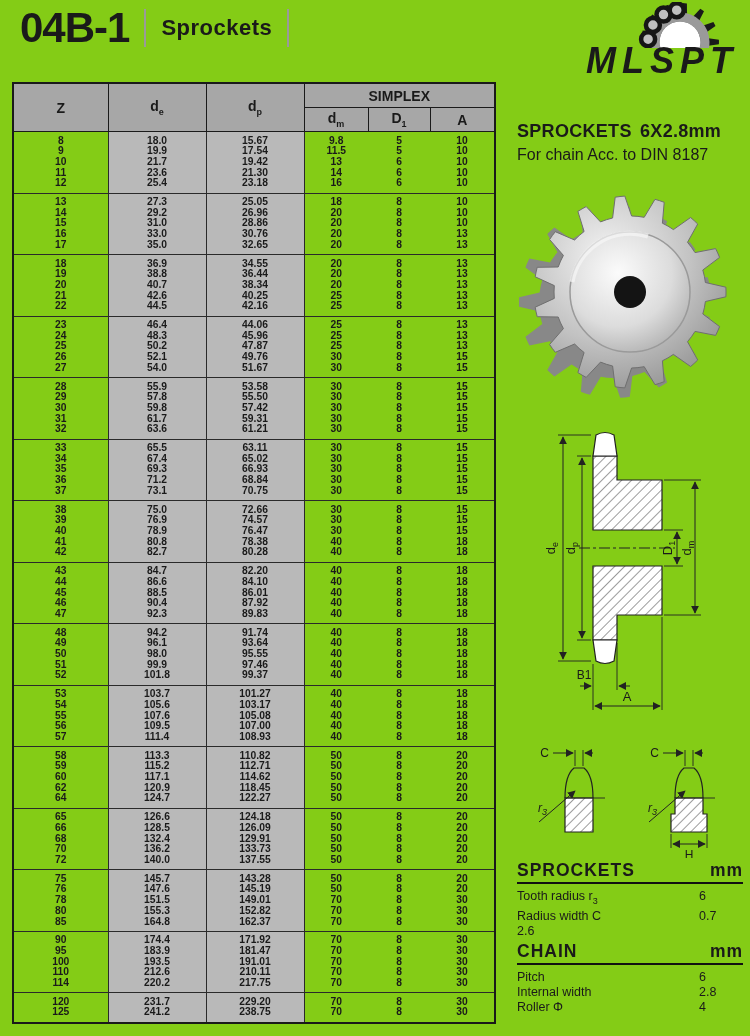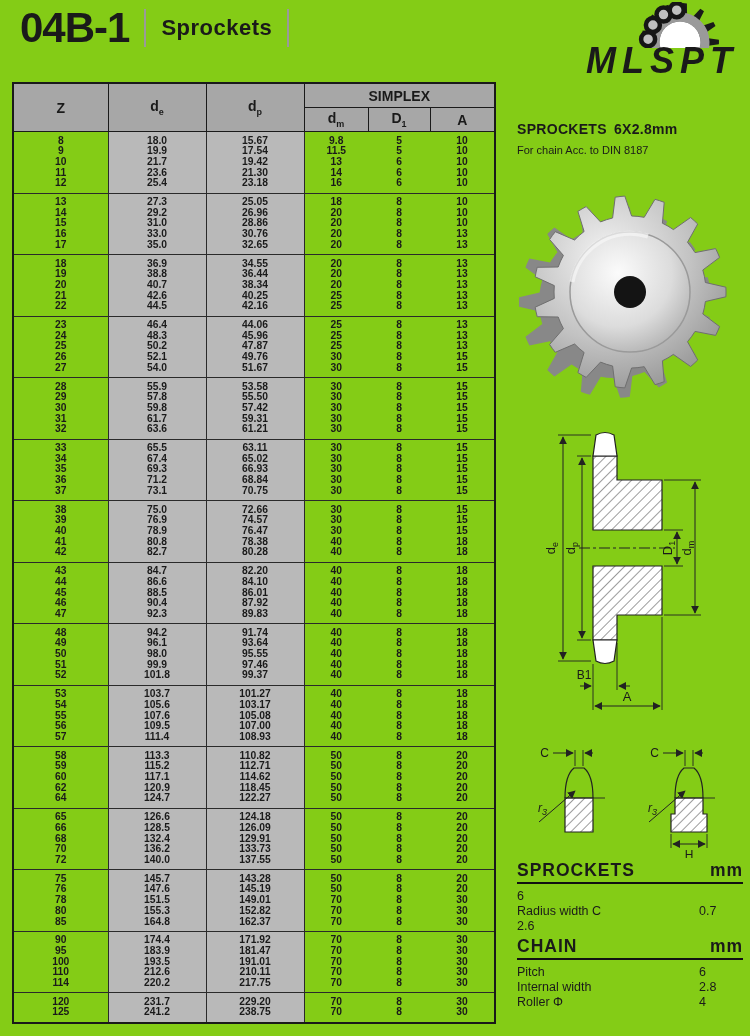--- a/index.html
+++ b/index.html
@@ -23,22 +23,22 @@
   .sprocket-table sub{font-size:9px;}
   .sprocket-table td{font-size:10.3px;font-weight:700;line-height:10.7px;
         text-align:center;padding:0;white-space:nowrap;}
   .sprocket-table tbody{border-top:1px solid #2a2a2a;}
   .sprocket-table tbody tr:first-child td{padding-top:3.5px;}
   .sprocket-table tbody tr:last-child td{padding-bottom:3.5px;}
   td.c1,td.c2{background:#b9b9b9;}
   td.c0,td.c1,td.c2{border-right:1px solid #2a2a2a;}
   
   .info{position:absolute;left:517px;top:121px;width:228px;}
-  .info-heading{font-size:14px;font-weight:700;letter-spacing:.3px;word-spacing:3px;margin-bottom:5px;}
-  .info-line{font-size:11px;line-height:16px;}
+  .info-heading{font-size:18px;font-weight:700;letter-spacing:.3px;word-spacing:3px;margin-bottom:5px;}
+  .info-line{font-size:16px;line-height:16px;}
   .photo{position:absolute;left:512px;top:178px;}
   .cross{position:absolute;left:505px;top:418px;}
   .profiles{position:absolute;left:505px;top:736px;}
   svg text{font-family:"Liberation Sans","DejaVu Sans",sans-serif;fill:#1a1a1a;}
   
   .specs{position:absolute;left:517px;top:860px;width:226px;}
   .spec-head{display:flex;justify-content:space-between;align-items:baseline;
         font-size:17.5px;font-weight:700;letter-spacing:1px;
         border-bottom:2.5px solid #111;padding-bottom:1px;margin-bottom:5px;}
   .spec-row{display:flex;font-size:12.5px;line-height:15px;}
@@ -845,20 +845,21 @@
   </div>
 
   <div class="specs">
     <div class="spec-section">
       <div class="spec-head">
         <span>SPROCKETS</span>
         <span>mm</span>
       </div>
       <div>
           <div class="spec-row">
+            <span class="spec-label">Tooth radius r<sub>3</sub></span>
             <span class="spec-value">6</span>
           </div>
           <div class="spec-row">
             <span class="spec-label">Radius width C</span>
             <span class="spec-value">0.7</span>
           </div>
           <div class="spec-row">
             <span class="spec-value">2.6</span>
           </div>
         </div>

